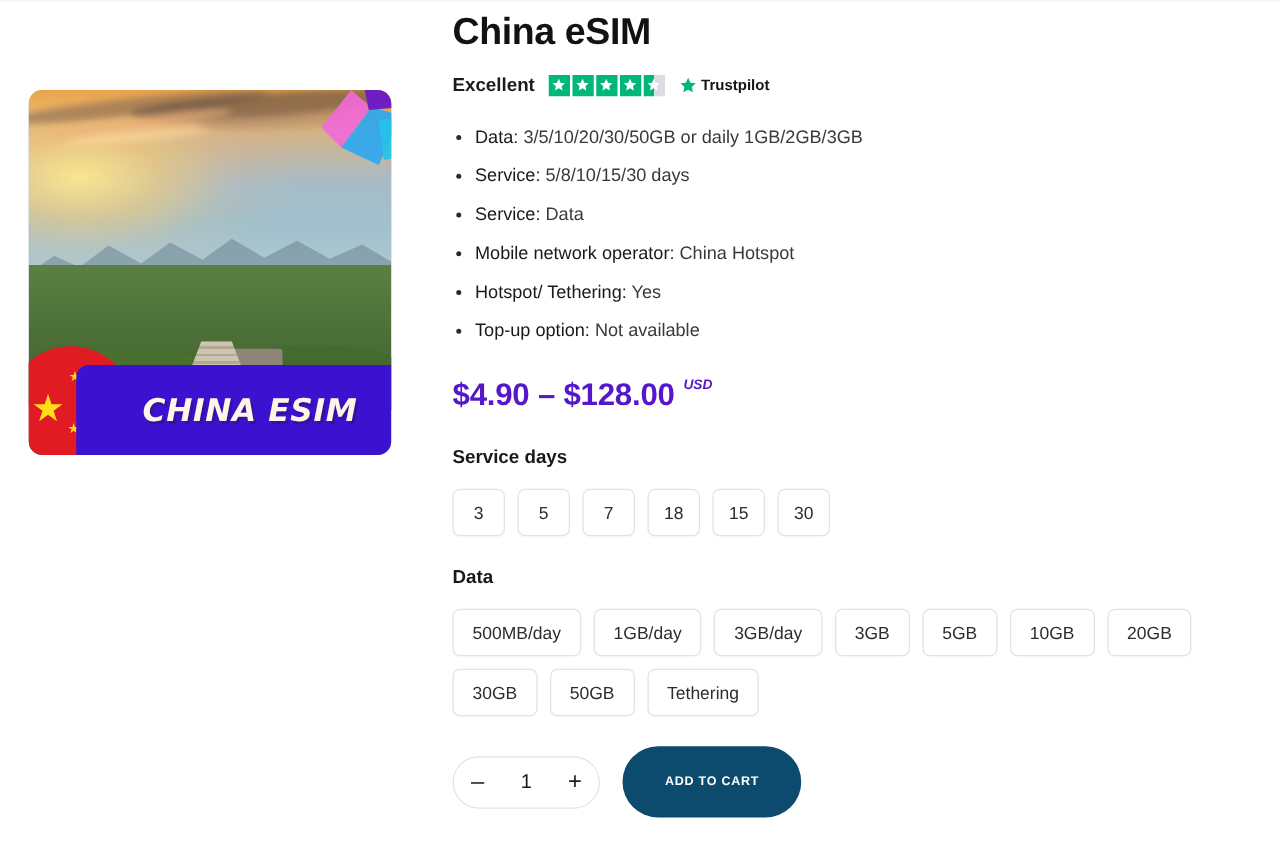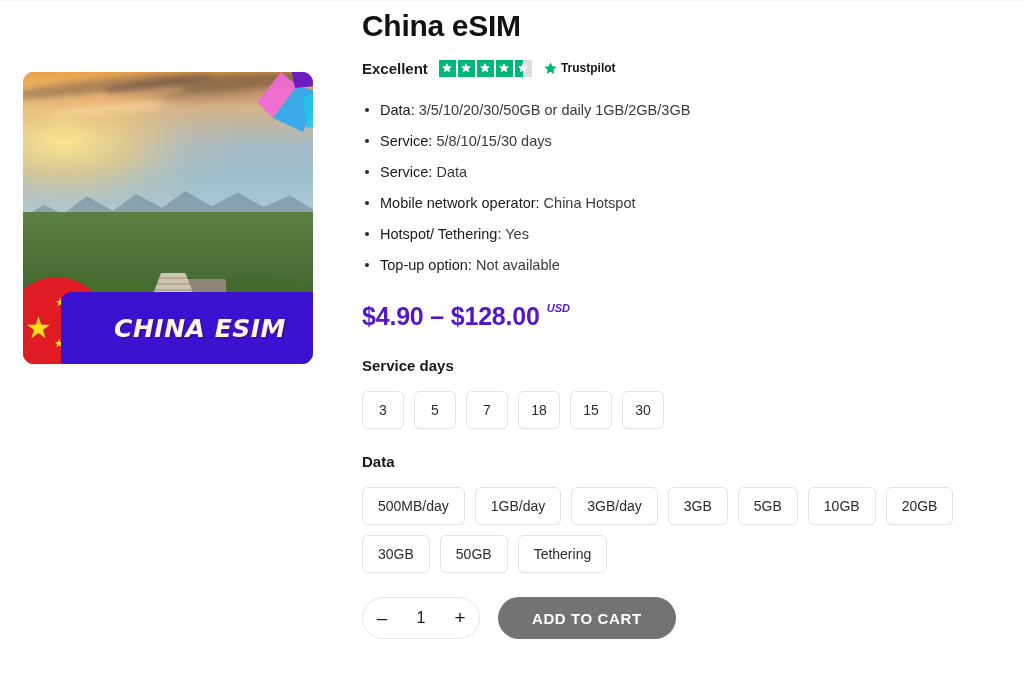--- a/index.html
+++ b/index.html
@@ -376,27 +376,27 @@
     text-align: center;
     font-size: 16px;
     color: #1b1b1d;
     border: none;
     outline: none;
     background: transparent;
     font-family: "Liberation Sans", sans-serif;
     width: 100%;
   }
   .add-cart {
-    height: 42px;
+    height: 57px;
     padding: 0 34px;
     border: none;
     border-radius: 999px;
-    background: #737373;
+    background: #0c4a6e;
     color: #ffffff;
-    font-size: 15px;
+    font-size: 10px;
     font-weight: bold;
     letter-spacing: 0.6px;
     cursor: pointer;
     font-family: "Liberation Sans", sans-serif;
   }
 </style>
 </head>
 <body>
 
 <div class="top-hairline"></div>

